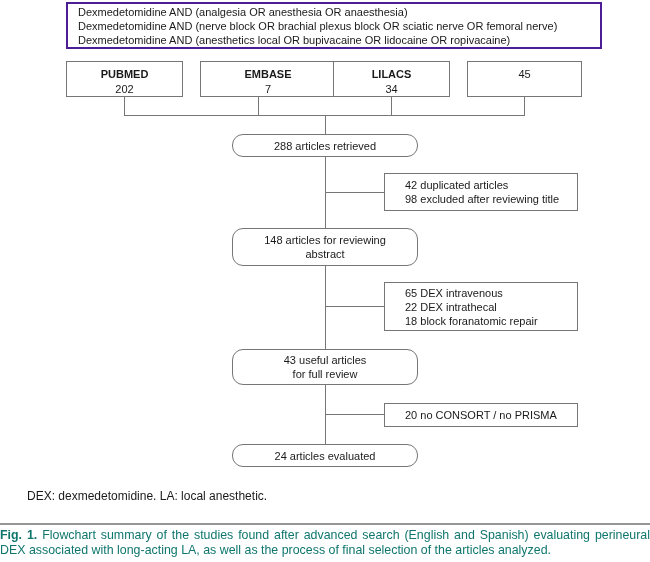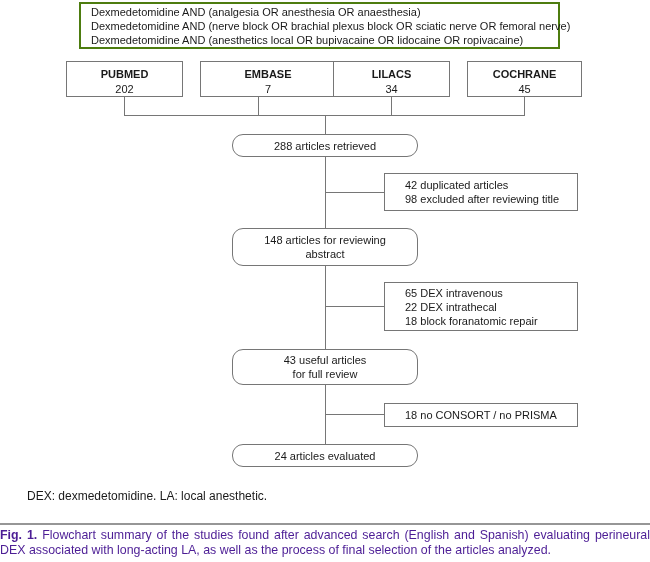--- a/index.html
+++ b/index.html
@@ -3,42 +3,42 @@
 <meta charset="utf-8">
 <style>
   html,body{margin:0;padding:0;background:#ffffff;}
   .figure{
     position:relative;width:650px;height:562px;background:#ffffff;
     font-family:"Liberation Sans","DejaVu Sans",sans-serif;
     color:#1a1a1a;overflow:hidden;
   }
   .box{position:absolute;box-sizing:border-box;border:1px solid #767676;background:#ffffff;}
   .search-box{
-    left:79px;top:2px;width:481px;height:47px;
-    border:2px solid #4d7c0f;padding:2px 0 0 10px;
+    left:66px;top:2px;width:536px;height:47px;
+    border:2px solid #4c1d95;padding:2px 0 0 10px;
     font-size:11px;line-height:13.8px;white-space:nowrap;
   }
   .db-box{top:61px;height:36px;text-align:center;font-size:11px;padding-top:5px;}
   .db-name{font-weight:bold;line-height:15px;}
   .db-count{line-height:14px;}
   .flow-box{
     left:232px;width:186px;text-align:center;font-size:11px;
     display:flex;flex-direction:column;justify-content:center;line-height:14px;border-radius:11px;
   }
   .side-box{
     left:384px;width:194px;font-size:11px;line-height:14px;
     display:flex;flex-direction:column;justify-content:center;padding-left:20px;
   }
   .vline{position:absolute;width:1px;background:#767676;}
   .hline{position:absolute;height:1px;background:#767676;}
   .footnote{position:absolute;left:27px;top:489px;font-size:12px;}
   .caption-rule{position:absolute;left:0;top:523px;width:650px;height:2px;background:#969696;}
   .caption{
     position:absolute;left:0;top:528px;width:650px;
-    font-size:12.4px;line-height:14.8px;text-align:justify;color:#4c1d95;
+    font-size:12.4px;line-height:14.8px;text-align:justify;color:#0f766e;
   }
   .caption .bold{font-weight:bold;}
 </style>
 </head>
 <body>
 
 <div class="figure">
 
   <div class="box search-box">
     <div>Dexmedetomidine AND (analgesia OR anesthesia OR anaesthesia)</div>
@@ -52,21 +52,20 @@
   </div>
   <div class="box db-box" style="left:200px;width:136px;">
     <div class="db-name">EMBASE</div>
     <div class="db-count">7</div>
   </div>
   <div class="box db-box" style="left:333px;width:117px;">
     <div class="db-name">LILACS</div>
     <div class="db-count">34</div>
   </div>
   <div class="box db-box" style="left:467px;width:115px;">
-    <div class="db-name">COCHRANE</div>
     <div class="db-count">45</div>
   </div>
 
   <div class="vline" style="left:124px;top:97px;height:19px;"></div>
   <div class="vline" style="left:258px;top:97px;height:19px;"></div>
   <div class="vline" style="left:391px;top:97px;height:19px;"></div>
   <div class="vline" style="left:524px;top:97px;height:19px;"></div>
   <div class="hline" style="left:124px;top:115px;width:401px;"></div>
   <div class="vline" style="left:325px;top:115px;height:19px;"></div>
 
@@ -98,21 +97,21 @@
 
   <div class="box flow-box" style="top:349px;height:36px;">
     <div>43 useful articles</div>
     <div>for full review</div>
   </div>
 
   <div class="vline" style="left:325px;top:385px;height:59px;"></div>
   <div class="hline" style="left:326px;top:414px;width:58px;"></div>
 
   <div class="box side-box" style="top:403px;height:24px;">
-    <div>18 no CONSORT / no PRISMA</div>
+    <div>20 no CONSORT / no PRISMA</div>
   </div>
 
   <div class="box flow-box" style="top:444px;height:23px;">
     <div>24 articles evaluated</div>
   </div>
 
   <div class="footnote">DEX: dexmedetomidine. LA: local anesthetic.</div>
 
   <div class="caption-rule"></div>
   <div class="caption">

